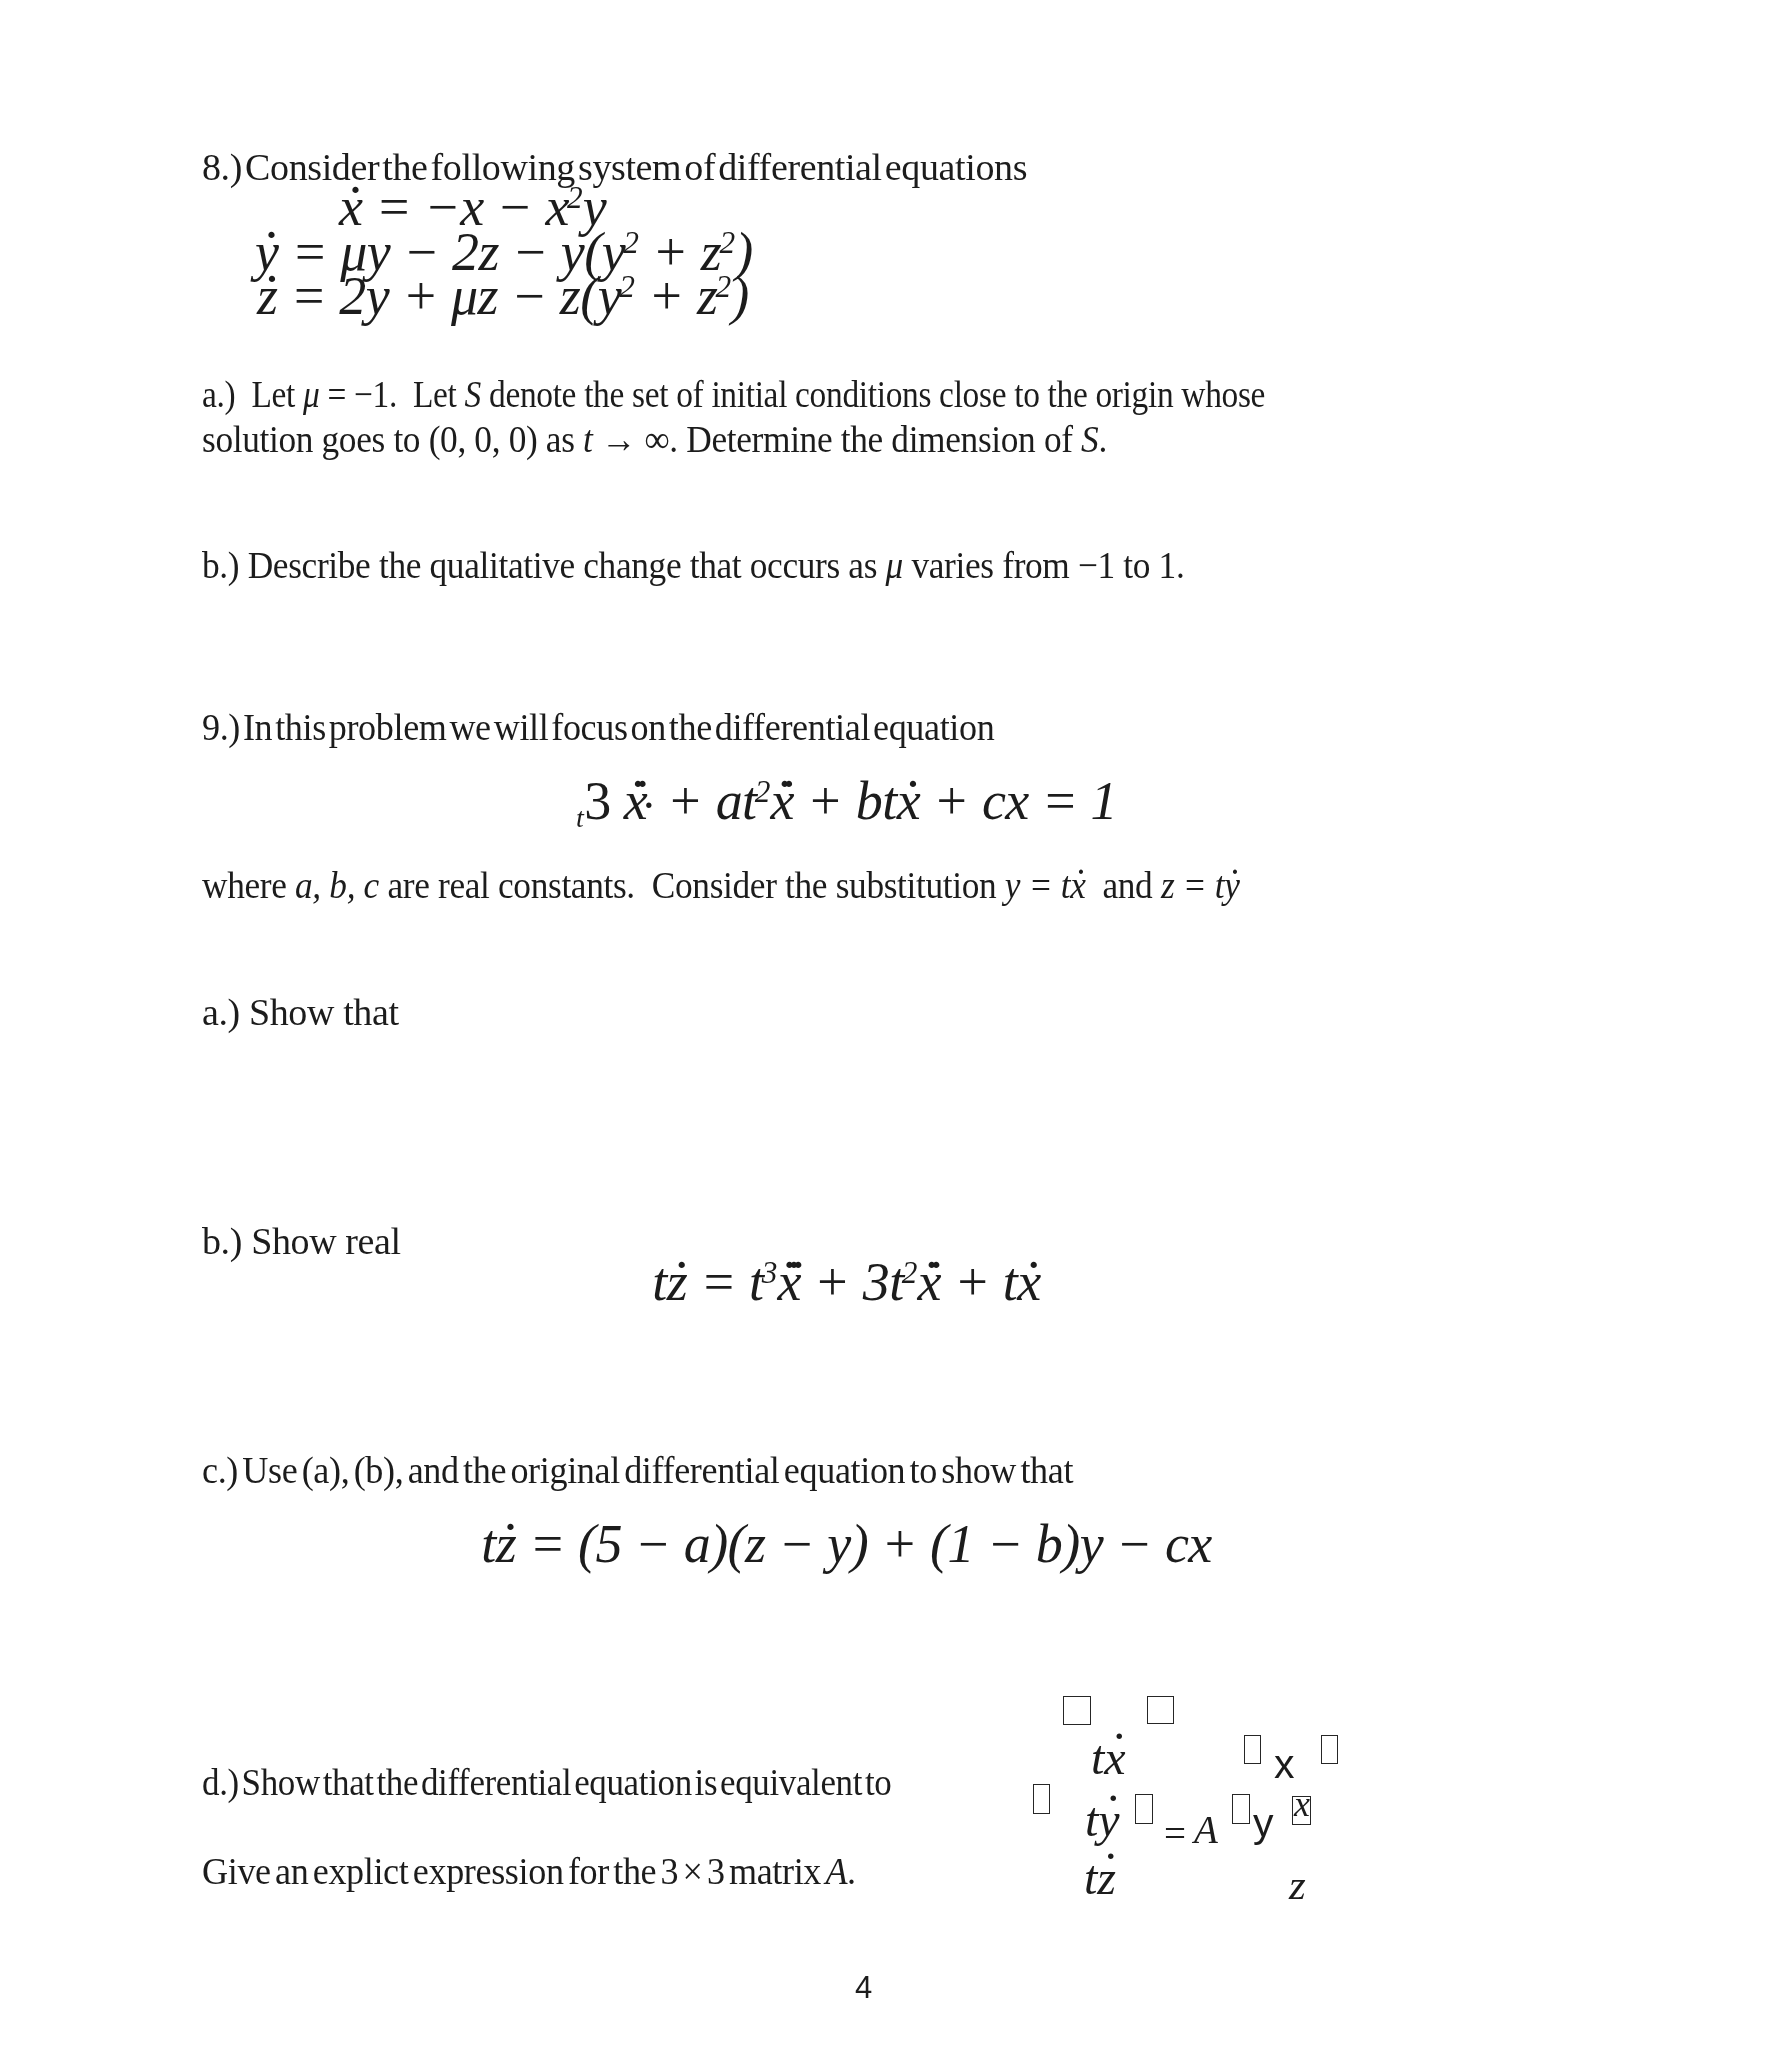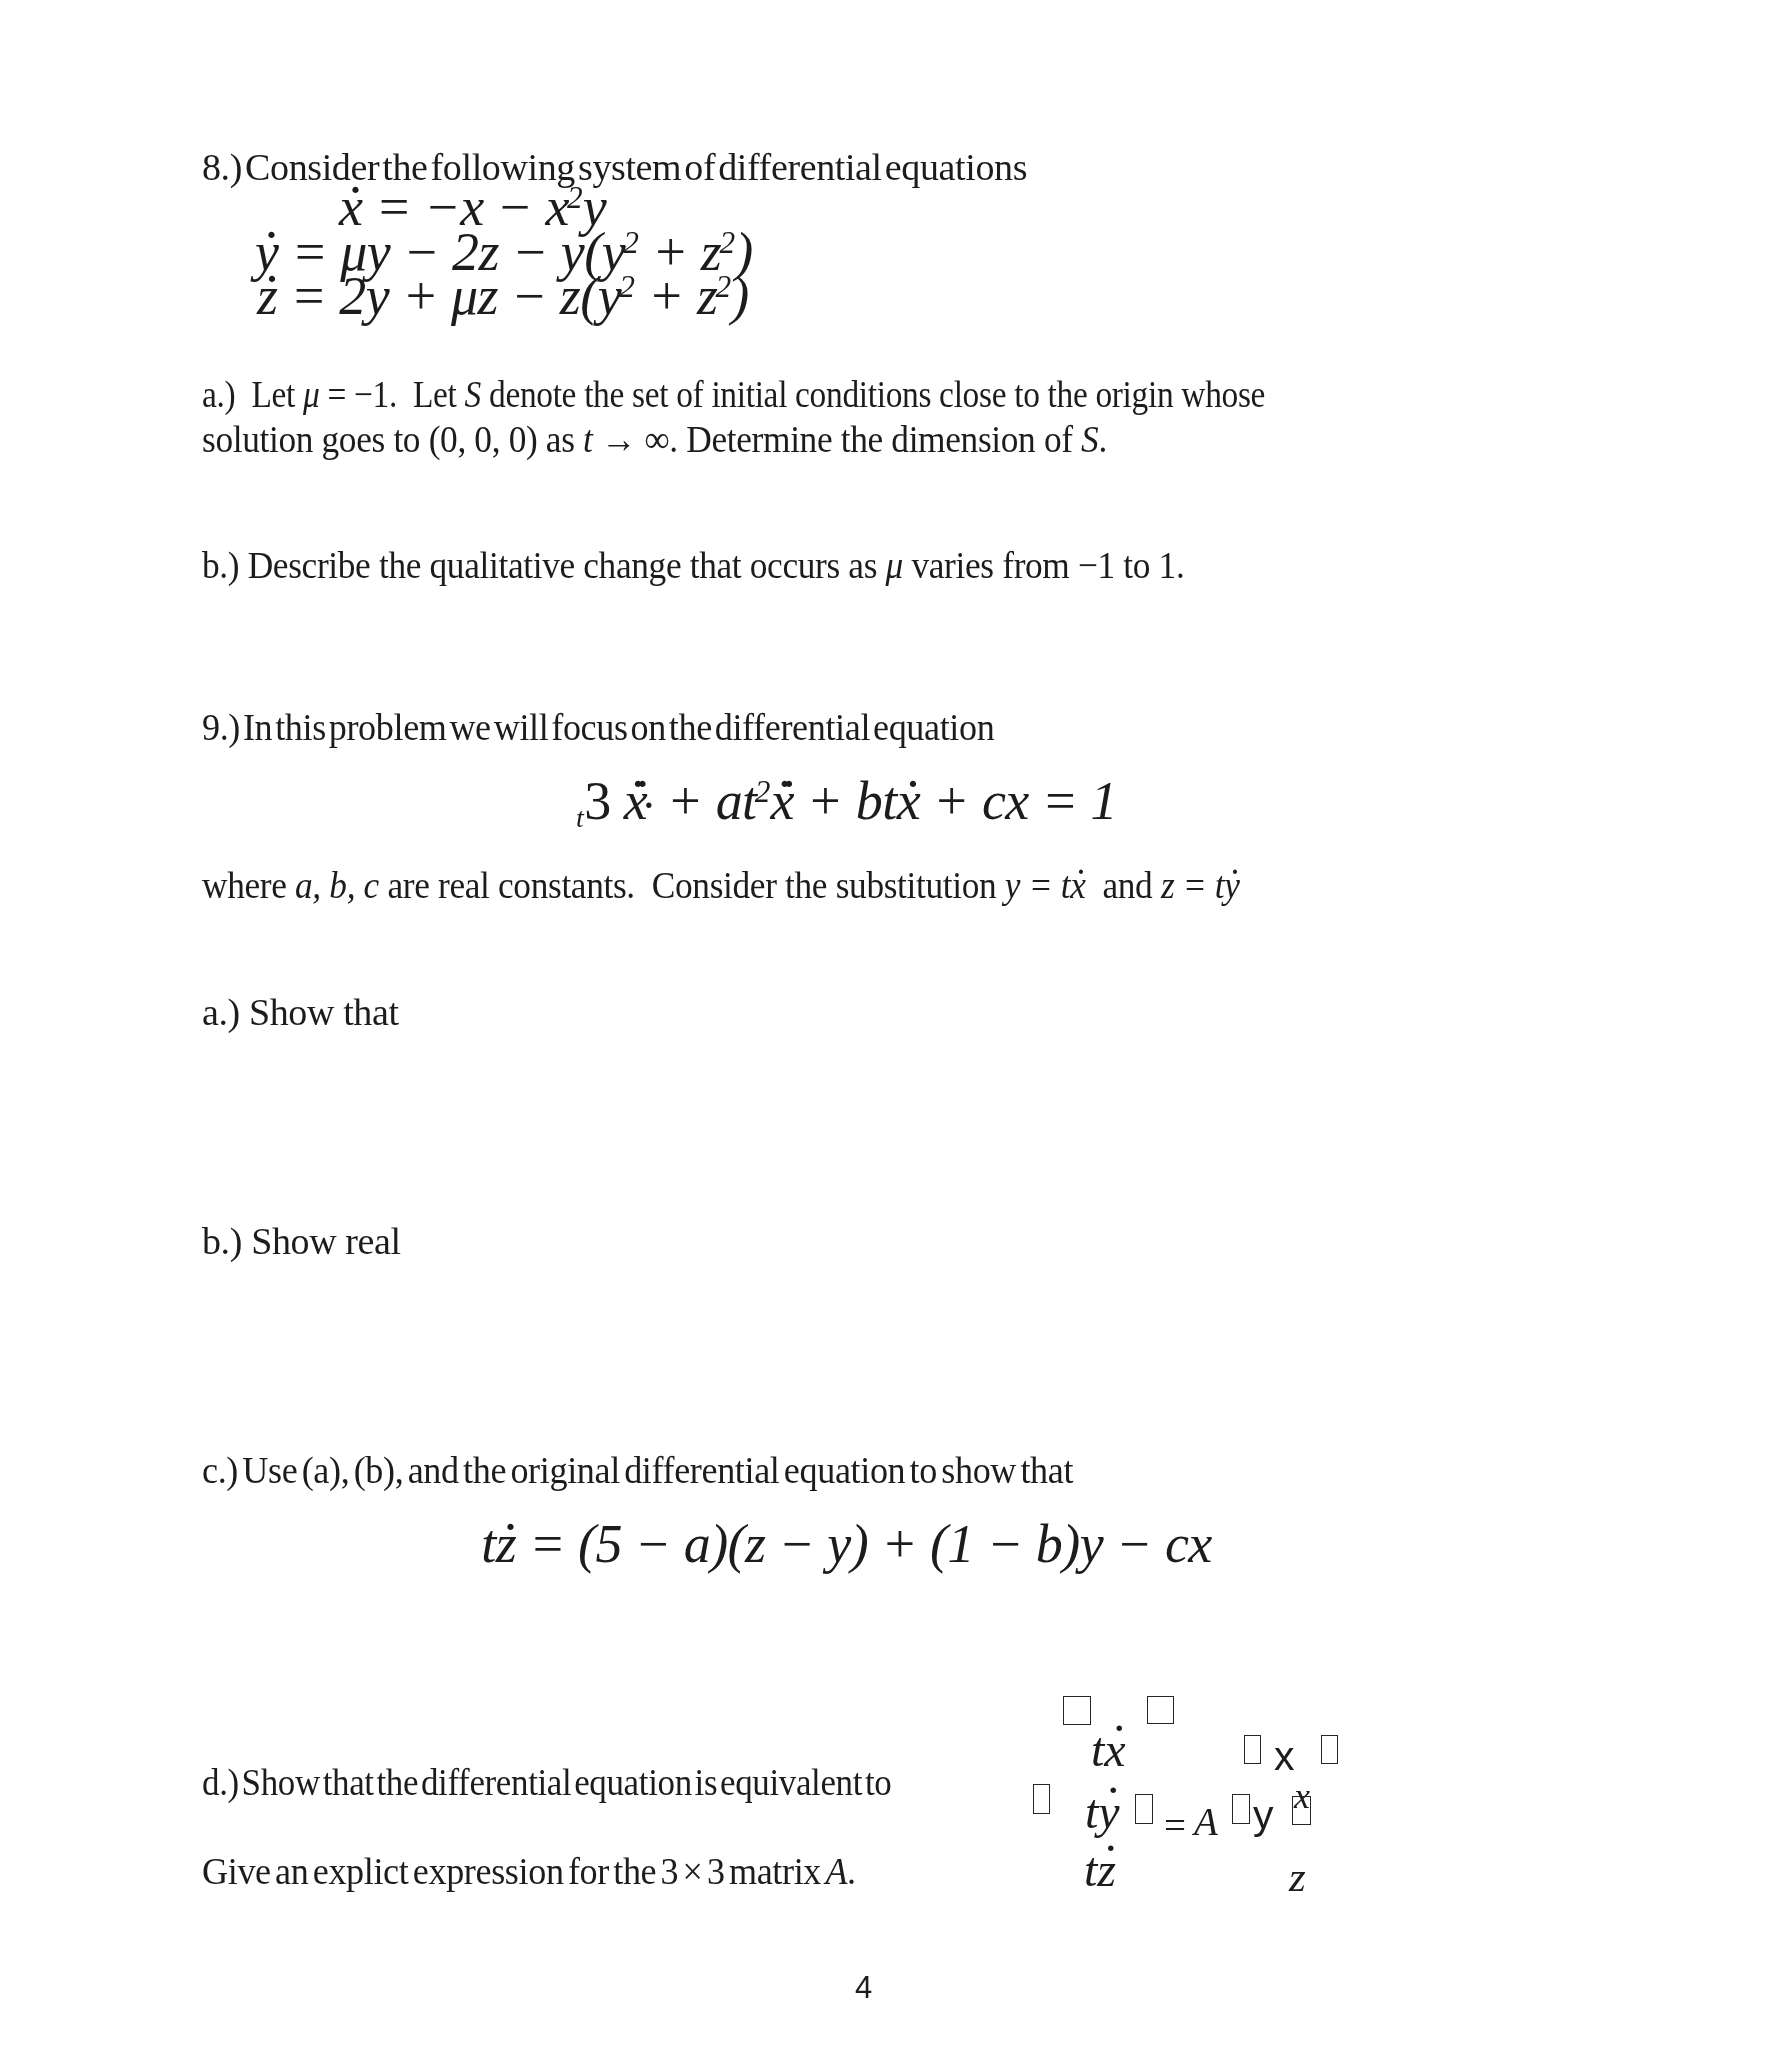--- a/index.html
+++ b/index.html
@@ -35,21 +35,21 @@
   .dt::after{
     content:attr(data-dots);
     position:absolute;left:52%;top:-0.46em;
     transform:translateX(-50%);
     font-style:normal;font-weight:bold;
     font-size:0.72em;letter-spacing:-0.22em;
   }
   
   .tofu{position:absolute;border:1.7px solid #262626;background:transparent;box-sizing:border-box;}
   .clu{position:absolute;left:1029px;top:1690px;width:339px;height:215px;}
-  .clu .piece{position:absolute;white-space:pre;line-height:1;}
+  .clu .piece{position:absolute;white-space:pre;line-height:1;margin-top:8px;}
   .vec{font-size:48px;font-style:italic;}
   .sansv{font-size:41px;font-family:"Liberation Sans","DejaVu Sans",sans-serif;}
   .opv{font-size:39px;}
   .pagenum{
     position:absolute;left:855px;top:1972px;
     font-family:"Liberation Sans","DejaVu Sans",sans-serif;
     font-size:31px;line-height:1;
   }
 </style>
 </head>
@@ -65,20 +65,21 @@
   <div class="line" style="left:202px;top:417px;transform:scaleX(0.93);"><span class="r">solution goes to (0, 0, 0) as </span><span class="m">t</span><span class="r"> → ∞. Determine the dimension of </span><span class="m">S</span><span class="r">.</span></div>
   <div class="line" style="left:202px;top:543px;transform:scaleX(0.93);"><span class="r">b.) Describe the qualitative change that occurs as </span><span class="m">μ</span><span class="r"> varies from −1 to 1.</span></div>
 
   <div class="line tight" style="left:202px;top:705px;transform:scaleX(0.95);"><span class="r">9.) In this problem we will focus on the differential equation</span></div>
   <div class="line eqline ctr" style="left:202px;top:779px;"><span class="tsub">t</span><span class="r">3 </span><span class="m dt" data-dots="··">x</span><span class="ld">·</span><span class="m"> + at</span><span class="sup">2</span><span class="m dt" data-dots="··">x</span><span class="m"> + bt</span><span class="m dt" data-dots="·">x</span><span class="m"> + cx = 1</span></div>
   <div class="line" style="left:202px;top:863px;transform:scaleX(0.93);"><span class="r">where </span><span class="m">a, b, c</span><span class="r"> are real constants.  Consider the substitution </span><span class="m">y = t</span><span class="m dt" data-dots="·">x</span><span class="r">  and </span><span class="m">z = t</span><span class="m dt" data-dots="·">y</span></div>
 
   <div class="line" style="left:202px;top:990px;"><span class="r">a.) Show that</span></div>
 
   <div class="line" style="left:202px;top:1219px;"><span class="r">b.) Show real</span></div>
+  <div class="line eqline ctr" style="left:202px;top:1260px;"><span class="m">t</span><span class="m dt" data-dots="·">z</span><span class="m"> = t</span><span class="sup">3</span><span class="m dt" data-dots="···">x</span><span class="m"> + 3t</span><span class="sup">2</span><span class="m dt" data-dots="··">x</span><span class="m"> + t</span><span class="m dt" data-dots="·">x</span></div>
 
   <div class="line tight2" style="left:202px;top:1448px;transform:scaleX(0.95);"><span class="r">c.) Use (a), (b), and the original differential equation to show that</span></div>
   <div class="line eqline ctr" style="left:202px;top:1522px;"><span class="m">t</span><span class="m dt" data-dots="·">z</span><span class="m"> = (5 − a)(z − y) + (1 − b)y − cx</span></div>
 
   <div class="line tight" style="left:202px;top:1760px;transform:scaleX(0.92);"><span class="r">d.) Show that the differential equation is equivalent to</span></div>
 
   <div class="clu">
     <div class="tofu" style="left:34px;top:6.2px;width:28px;height:29px;"></div>
     <div class="tofu" style="left:118px;top:5.8px;width:27px;height:28.5px;"></div>
     <div class="piece vec" style="left:62px;top:36px;"><span class="m">t</span><span class="m dt" data-dots="·">x</span></div>

